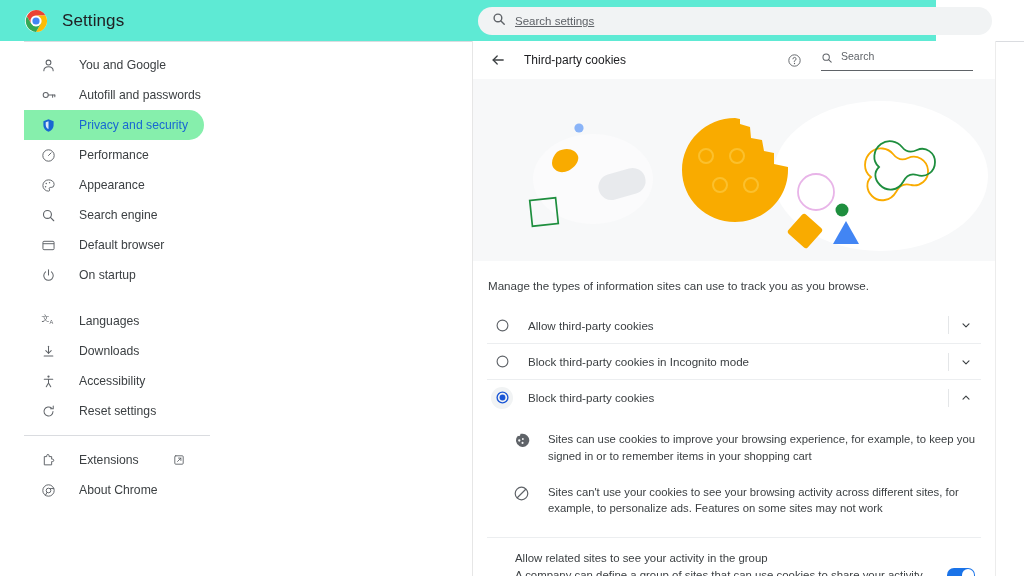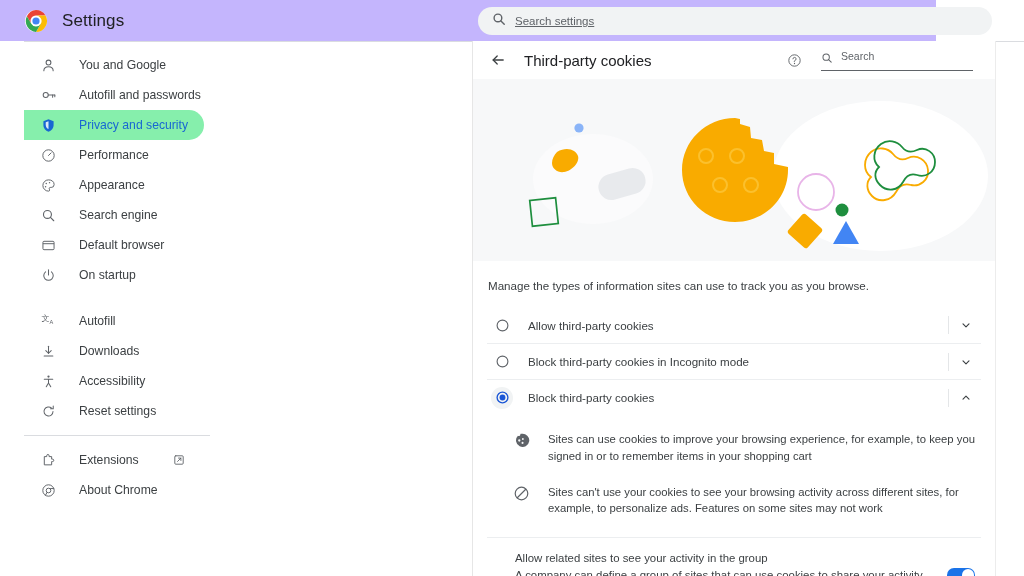--- a/index.html
+++ b/index.html
@@ -7,21 +7,21 @@
     width: 1024px; height: 576px;
     background: #ffffff;
     font-family: "Liberation Sans", sans-serif;
     overflow: hidden;
   }
   body { position: relative; }
 
   
   .topbar {
     position: absolute; left: 0; top: 0; width: 936px; height: 41px;
-    background: #c4b5fd; display: flex; align-items: center;
+    background: #5eead4; display: flex; align-items: center;
   }
   .brand { display: flex; align-items: center; gap: 14px; padding-left: 24px; }
   .chrome-logo { width: 24px; height: 24px; position: relative; flex: 0 0 auto; }
   .settings-title { font-size: 17px; color: #202124; letter-spacing: .1px; }
 
   .topsearch {
     position: absolute; left: 478px; top: 7px; width: 514px; height: 28px;
     background: #f1f3f4; border-radius: 16px;
     display: flex; align-items: center; gap: 9px; padding: 0 14px;
   }
@@ -54,21 +54,21 @@
   .content {
     position: absolute; left: 472px; top: 0; width: 524px; height: 535px;
     background: #ffffff; border-left: 1px solid #e6e6e6; border-right: 1px solid #ececec;
     overflow: hidden;
   }
   .chead {
     height: 38px; display: flex; align-items: center; padding: 0 0 0 14px;
     position: relative;
   }
   .back-btn { width: 22px; height: 22px; display: flex; align-items: center; justify-content: center; cursor: pointer; }
-  .chead-title { font-size: 15px; color: #202124; margin-left: 15px; }
+  .chead-title { font-size: 12px; color: #202124; margin-left: 15px; }
   .chead-right { position: absolute; right: 22px; top: 9px; display: flex; align-items: center; gap: 18px; }
   .help-btn { width: 16px; height: 16px; cursor: pointer; display: flex; }
   .csearch { display: flex; align-items: flex-start; gap: 8px; width: 152px; border-bottom: 1px solid #5f6368; padding-bottom: 2px; }
   .csearch .ph { font-size: 10.5px; color: #5f6368; }
 
   
   .hero {
     position: relative; height: 182px; background: #f7f8f9;
     overflow: hidden;
   }
@@ -244,21 +244,21 @@
 
     <div class="nav-gap"></div>
 
     <div class="nav-item">
       <span class="nav-ico">
         <svg width="16" height="16" viewBox="0 0 20 20" fill="#5f6368">
           <text x="0.5" y="10.5" font-size="10" font-family="Liberation Sans, sans-serif">文</text>
           <text x="10.5" y="14" font-size="7" font-family="Liberation Sans, sans-serif">A</text>
         </svg>
       </span>
-      <span class="nav-label">Autofill</span>
+      <span class="nav-label">Languages</span>
     </div>
 
     <div class="nav-item">
       <span class="nav-ico">
         <svg width="15" height="15" viewBox="0 0 20 20" fill="none" stroke="#5f6368" stroke-width="1.35" stroke-linecap="round">
           <line x1="10" y1="3" x2="10" y2="12.2"></line>
             <polyline points="6.4,8.8 10,12.4 13.6,8.8"></polyline>
             <line x1="4.2" y1="16" x2="15.8" y2="16"></line>
         </svg>
       </span>

